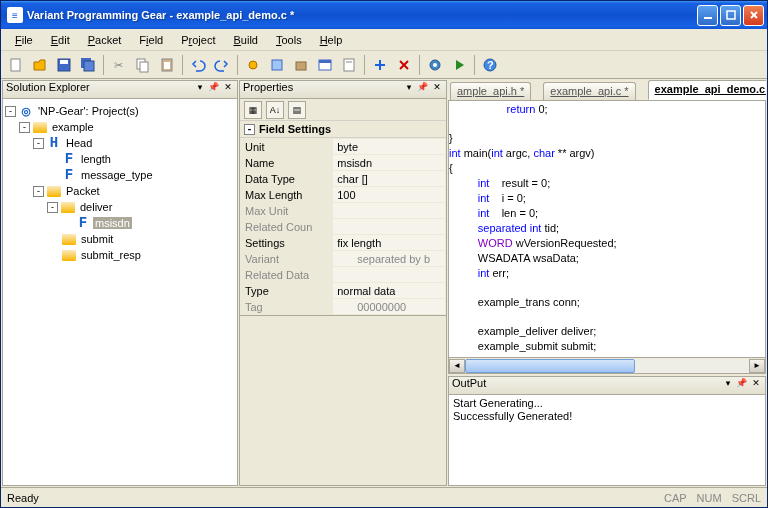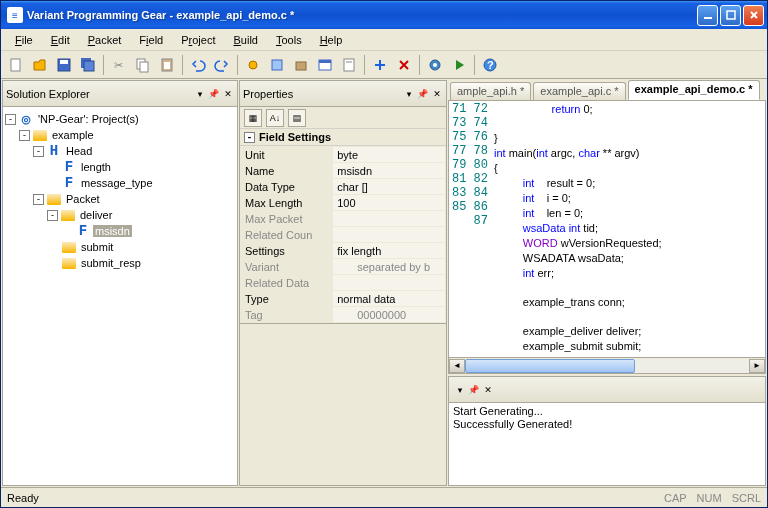--- a/index.html
+++ b/index.html
@@ -14,21 +14,21 @@
 .tb-max { background: linear-gradient(#5aa1f0,#2d6bc9); }
 .tb-close { background: linear-gradient(#f08050,#d43a1e); }
 .menubar { background: #ece9d8; height: 22px; display: flex; align-items: center; padding-left: 6px; gap: 2px; border-bottom: 1px solid #d4d0c8; }
 .menu-item { padding: 2px 8px; cursor: default; }
 .menu-item u { text-decoration: underline; }
 .toolbar { background: #ece9d8; height: 28px; display: flex; align-items: center; padding-left: 4px; gap: 2px; border-bottom: 1px solid #aca899; }
 .tbtn { width: 22px; height: 22px; border: 1px solid transparent; display: flex; align-items: center; justify-content: center; cursor: default; }
 .sep { width: 1px; height: 20px; background: #aca899; margin: 0 2px; }
 .workspace { flex: 1; display: flex; background: #ece9d8; min-height: 0; }
 .col { display: flex; flex-direction: column; }
-.pane-header { background: linear-gradient(#f2f1e8,#e3e0cf); height: 26px; display: flex; align-items: center; padding: 0 3px; border-bottom: 1px solid #aca899; font-weight: normal; }
+.pane-header { background: linear-gradient(#f2f1e8,#e3e0cf); height: 18px; display: flex; align-items: flex-start; padding: 0 3px; border-bottom: 1px solid #aca899; font-weight: normal; }
 .pane-header .title { flex: 1; }
 .pane-header .hbtn { width: 12px; height: 12px; margin-left: 2px; display:flex; align-items:center; justify-content:center; font-size:9px; cursor: default; }
 .left-col { width: 236px; border: 1px solid #aca899; margin: 1px; }
 .tree { background: #fff; flex: 1; padding: 4px 2px; overflow: hidden; }
 .tree-row { display: flex; align-items: center; height: 16px; white-space: nowrap; }
 .exp { width: 11px; height: 11px; border: 1px solid #808080; display:inline-flex; align-items:center; justify-content:center; font-size:9px; line-height:9px; margin-right: 2px; background:#fff; color:#000; font-family: monospace; }
 .indent { display:inline-block; }
 .ticon { width: 16px; height: 16px; display:inline-flex; align-items:center; justify-content:center; margin-right: 2px; font-weight:bold; font-size:11px; }
 .ic-folder { background: linear-gradient(#fceabb,#f8b500); border-radius:1px; width:14px; height:11px; }
 .ic-H { color:#1960c8; font-family: "Courier New", monospace; font-size: 14px; }
@@ -42,21 +42,21 @@
 .section-hdr { background: #ece9d8; font-weight: bold; padding: 2px 4px; border-bottom: 1px solid #d4d0c8; display:flex; align-items:center; }
 .section-hdr .exp { margin-right:4px; }
 .prop-grid { border-collapse: collapse; width: 100%; }
 .prop-grid td { border: 1px solid #ece9d8; padding: 1px 4px; height: 16px; background: #f5f3ea; }
 .prop-grid td.k { background:#ece9d8; color:#000; width:45%; }
 .prop-grid td.kd { background:#ece9d8; color:#888; }
 .prop-grid td.vd { color:#888;padding-left:24px; }
 .props-lower { flex:1; border-top:1px solid #aca899; background:#ece9d8; }
 .right-col { flex: 1; display:flex; flex-direction:column; margin: 1px 1px 1px 0; min-width: 0; }
 .tabs { height: 20px; display:flex; align-items:flex-end; background:#ece9d8; overflow:hidden; padding-left:2px; }
-.tab { background: linear-gradient(#fdfcf7,#e3e0cf); border:1px solid #aca899; border-bottom:none; border-radius: 3px 3px 0 0; padding: 2px 6px; margin-right:2px; height:18px; white-space:nowrap; font-size:11px; color:#555; }
+.tab { background: linear-gradient(#fdfcf7,#e3e0cf); border:1px solid #aca899; border-bottom:none; border-radius: 3px 3px 0 0; padding: 2px 6px; margin-right:12px; height:18px; white-space:nowrap; font-size:11px; color:#555;text-decoration:underline; }
 .tab.active { background:#fff; color:#000; font-weight:bold; height:20px; border-bottom:1px solid #fff; position:relative; z-index:1; }
 .editor { flex:1; background:#fff; border:1px solid #aca899; display:flex; overflow:hidden; position:relative; min-height: 0; }
 .gutter { width:45px; background:#fff; color:#007c7c; text-align:right; padding-right:6px; font-family: "Courier New", monospace; font-size:12px; line-height:14px; padding-top:1px; }
 .code { flex:1; font-family:"Courier New", monospace; font-size:12px; line-height:14px; white-space:pre; padding-top:1px; overflow:hidden; }
 .kw { color:#0000ff; } .mac { color:#8000c0; }
 .hscroll { height:16px; background:#ece9d8; border:1px solid #aca899; border-top:none; display:flex; align-items:center; }
 .sb-btn { width:16px; height:14px; background:linear-gradient(#f5f3ea,#d4d0c8); border:1px solid #aca899; display:flex; align-items:center; justify-content:center; font-size:8px; }
 .sb-track { flex:1; background:#efeee6; height:14px; position:relative; }
 .sb-thumb { position:absolute; left:0; top:0; width:60%; height:100%; background:linear-gradient(#d6e6fb,#9ec5f3); border:1px solid #6f9edb; border-radius:2px; }
 .output { border:1px solid #aca899; margin-top:2px; display:flex; flex-direction:column; height:110px; }
@@ -323,21 +323,21 @@
             </tr>
         <tr>
               <td class="k">Data Type</td>
               <td>char []</td>
             </tr>
         <tr>
               <td class="k">Max Length</td>
               <td>100</td>
             </tr>
         <tr>
-              <td class="kd">Max Packet</td>
+              <td class="kd">Max Unit</td>
               <td class="vd"></td>
             </tr>
         <tr>
               <td class="kd">Related Coun</td>
               <td class="vd"></td>
             </tr>
         <tr>
               <td class="k">Settings</td>
               <td>fix length</td>
             </tr>
@@ -362,65 +362,49 @@
       <div class="props-lower"></div>
     </div>
 
     <div class="right-col">
       <div class="tabs">
         <div class="tab">ample_api.h *</div>
         <div class="tab">example_api.c *</div>
         <div class="tab active">example_api_demo.c *</div>
       </div>
       <div class="editor">
-        <div class="gutter">71
-72
-73
-74
-75
-76
-77
-78
-79
-80
-81
-82
-83
-84
-85
-86
-87</div>
         <div class="code">        <span class="kw">return</span><span> 0;</span>
 
 <span>}</span>
 <span class="kw">int</span><span> main(</span><span class="kw">int</span><span> argc, </span><span class="kw">char</span><span> ** argv)</span>
 <span>{</span>
     <span class="kw">int</span><span>    result = 0;</span>
     <span class="kw">int</span><span>    i = 0;</span>
     <span class="kw">int</span><span>    len = 0;</span>
-    <span class="kw">wsaData</span><span class="kw"> int</span><span> tid;</span>
+    <span class="kw">separated</span><span class="kw"> int</span><span> tid;</span>
     <span class="mac">WORD</span><span> wVersionRequested;</span>
     <span>WSADATA wsaData;</span>
     <span class="kw">int</span><span> err;</span>
 
     <span>example_trans conn;</span>
 
     <span>example_deliver deliver;</span>
     <span>example_submit submit;</span></div>
       </div>
       <div class="hscroll">
         <div class="sb-btn">◄</div>
         <div class="sb-track">
             <div class="sb-thumb"></div>
           </div>
         <div class="sb-btn">►</div>
       </div>
 
       <div class="output">
         <div class="pane-header">
+          <span class="title">OutPut</span>
           <span class="hbtn">▾</span>
           <span class="hbtn">📌</span>
           <span class="hbtn">✕</span>
         </div>
         <div class="output-body">
             <div>Start Generating...</div>
             <div>Successfully Generated!</div>
           </div>
       </div>
     </div>

